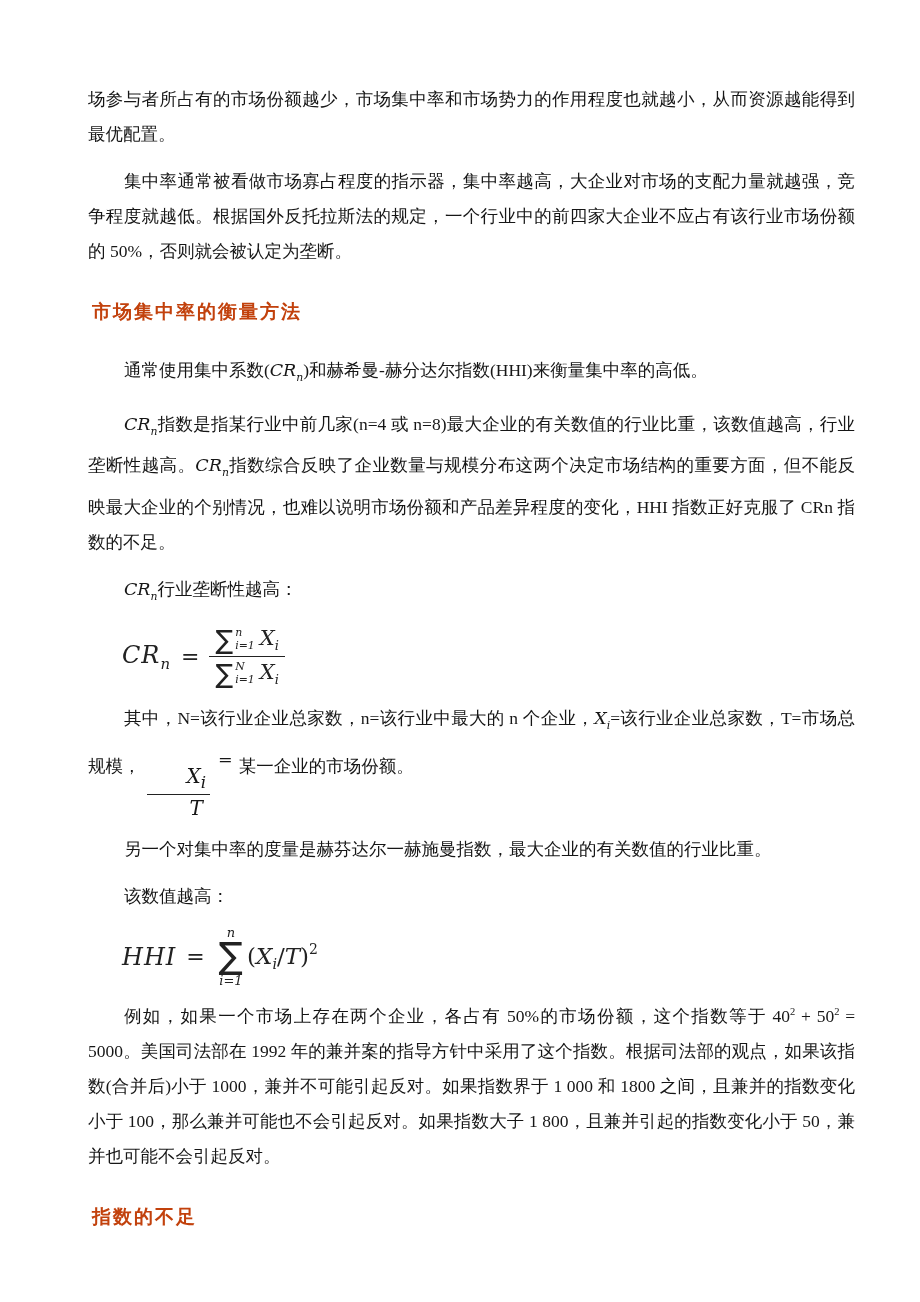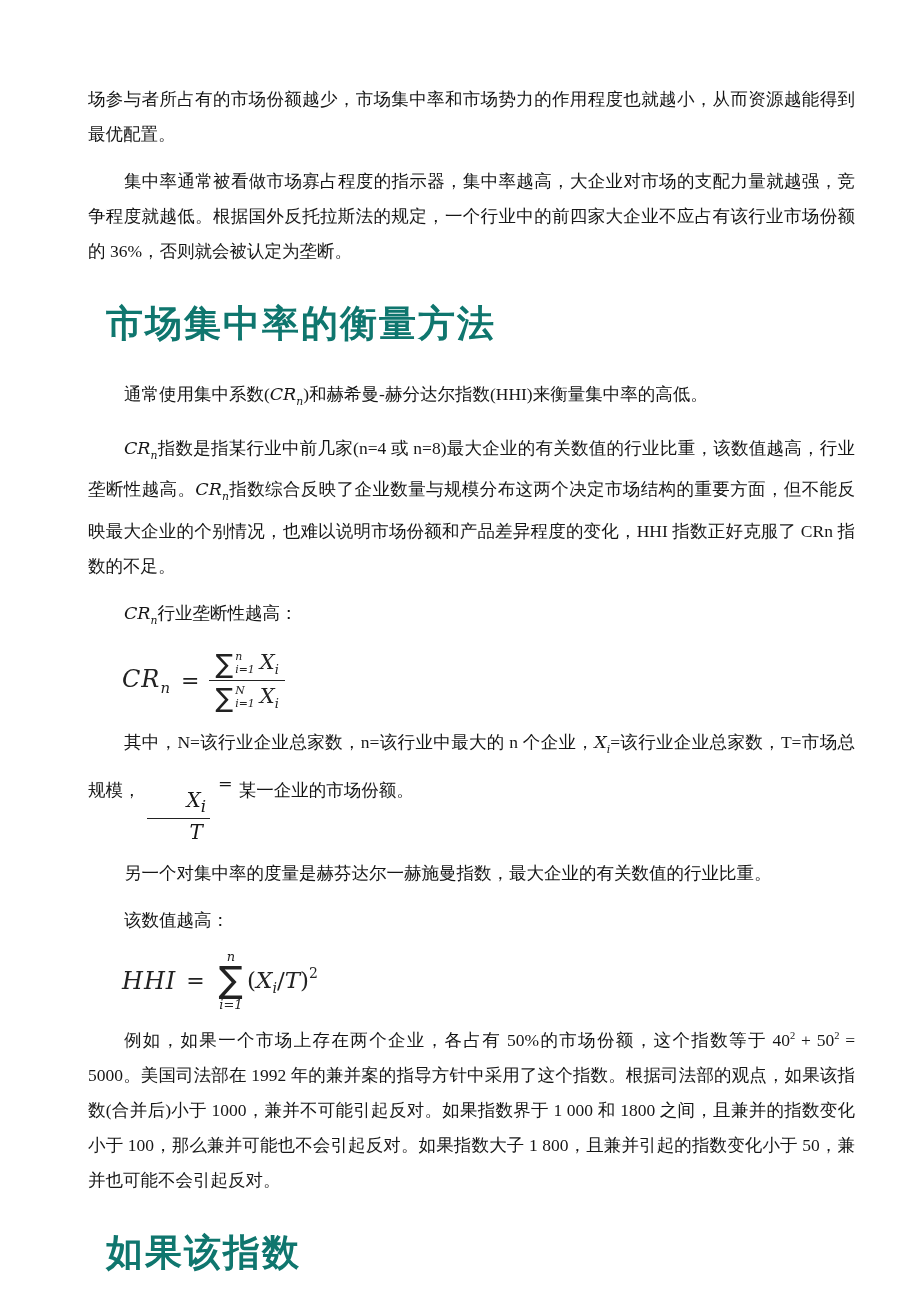--- a/index.html
+++ b/index.html
@@ -8,22 +8,22 @@
     font-family:"Liberation Serif","DejaVu Serif",serif; color:#161616;
   }
   .page { box-sizing:border-box; width:920px; height:1302px; padding:82px 65px 0 88px; }
 
   p.body-text { margin:12px 0; line-height:35px; font-size:17.5px; text-align:justify; }
   p.first { margin-top:0; }
   p.indent { text-indent:2.05em; }
 
   h1.sec {
     font-family:"Liberation Sans","DejaVu Sans",sans-serif;
-    font-size:37px; font-weight:700; letter-spacing:2px;
-    margin:30px 0 28px 18px; color:#0f766e;
+    font-size:19px; font-weight:700; letter-spacing:2px;
+    margin:30px 0 28px 4px; color:#c2410c;
   }
 
   .math { font-family:"DejaVu Serif",serif; font-style:italic; }
   .math sub, sub.f-sub { font-size:0.62em; font-style:italic; }
   sup.sq { font-size:0.6em; line-height:0; }
 
   
   .formula { margin:12px 0 12px 34px; font-family:"DejaVu Serif",serif; color:#222; }
   .f-row { display:inline-flex; align-items:center; }
   .f-lhs { font-style:italic; font-size:24px; letter-spacing:1px; }
@@ -55,21 +55,21 @@
   .ifrac .iden { padding-top:1px; }
   .share-eq { font-family:"DejaVu Serif",serif; vertical-align:0.4em; margin-right:6px; }
 </style>
 </head>
 <body>
 
 <div class="page">
 
   <p class="body-text first">场参与者所占有的市场份额越少，市场集中率和市场势力的作用程度也就越小，从而资源越能得到最优配置。</p>
 
-  <p class="body-text indent">集中率通常被看做市场寡占程度的指示器，集中率越高，大企业对市场的支配力量就越强，竞争程度就越低。根据国外反托拉斯法的规定，一个行业中的前四家大企业不应占有该行业市场份额的 36%，否则就会被认定为垄断。</p>
+  <p class="body-text indent">集中率通常被看做市场寡占程度的指示器，集中率越高，大企业对市场的支配力量就越强，竞争程度就越低。根据国外反托拉斯法的规定，一个行业中的前四家大企业不应占有该行业市场份额的 50%，否则就会被认定为垄断。</p>
 
   <h1 class="sec">市场集中率的衡量方法</h1>
 
   <p class="body-text indent">
     <span>通常使用集中系数(</span><span class="math"><span>CR</span><sub>n</sub></span><span>)和赫希曼-赫分达尔指数(HHI)来衡量集中率的高低。</span>
   </p>
 
   <p class="body-text indent">
     <span class="math"><span>CR</span><sub>n</sub></span><span>指数是指某行业中前几家(n=4 或 n=8)最大企业的有关数值的行业比重，该数值越高，行业垄断性越高。</span><span class="math"><span>CR</span><sub>n</sub></span><span>指数综合反映了企业数量与规模分布这两个决定市场结构的重要方面，但不能反映最大企业的个别情况，也难以说明市场份额和产品差异程度的变化，HHI 指数正好克服了 CRn 指数的不足。</span>
   </p>
@@ -128,15 +128,15 @@
         <span class="s-bot">i=1</span>
       </span>
       <span class="hhi-body"><span class="paren">(</span><span>X</span><sub class="f-sub">i</sub><span class="paren">/</span><span>T</span><span class="paren">)</span><sup class="hhi-pow">2</sup></span>
     </span>
   </div>
 
   <p class="body-text indent">
     <span>例如，如果一个市场上存在两个企业，各占有 50%的市场份额，这个指数等于 40</span><sup class="sq">2</sup><span> + 50</span><sup class="sq">2</sup><span> = 5000。美国司法部在 1992 年的兼并案的指导方针中采用了这个指数。根据司法部的观点，如果该指数(合并后)小于 1000，兼并不可能引起反对。如果指数界于 1 000 和 1800 之间，且兼并的指数变化小于 100，那么兼并可能也不会引起反对。如果指数大子 1 800，且兼并引起的指数变化小于 50，兼并也可能不会引起反对。</span>
   </p>
 
-  <h1 class="sec">如果该指数</h1>
+  <h1 class="sec">指数的不足</h1>
 
 </div>
 
 </body></html>

